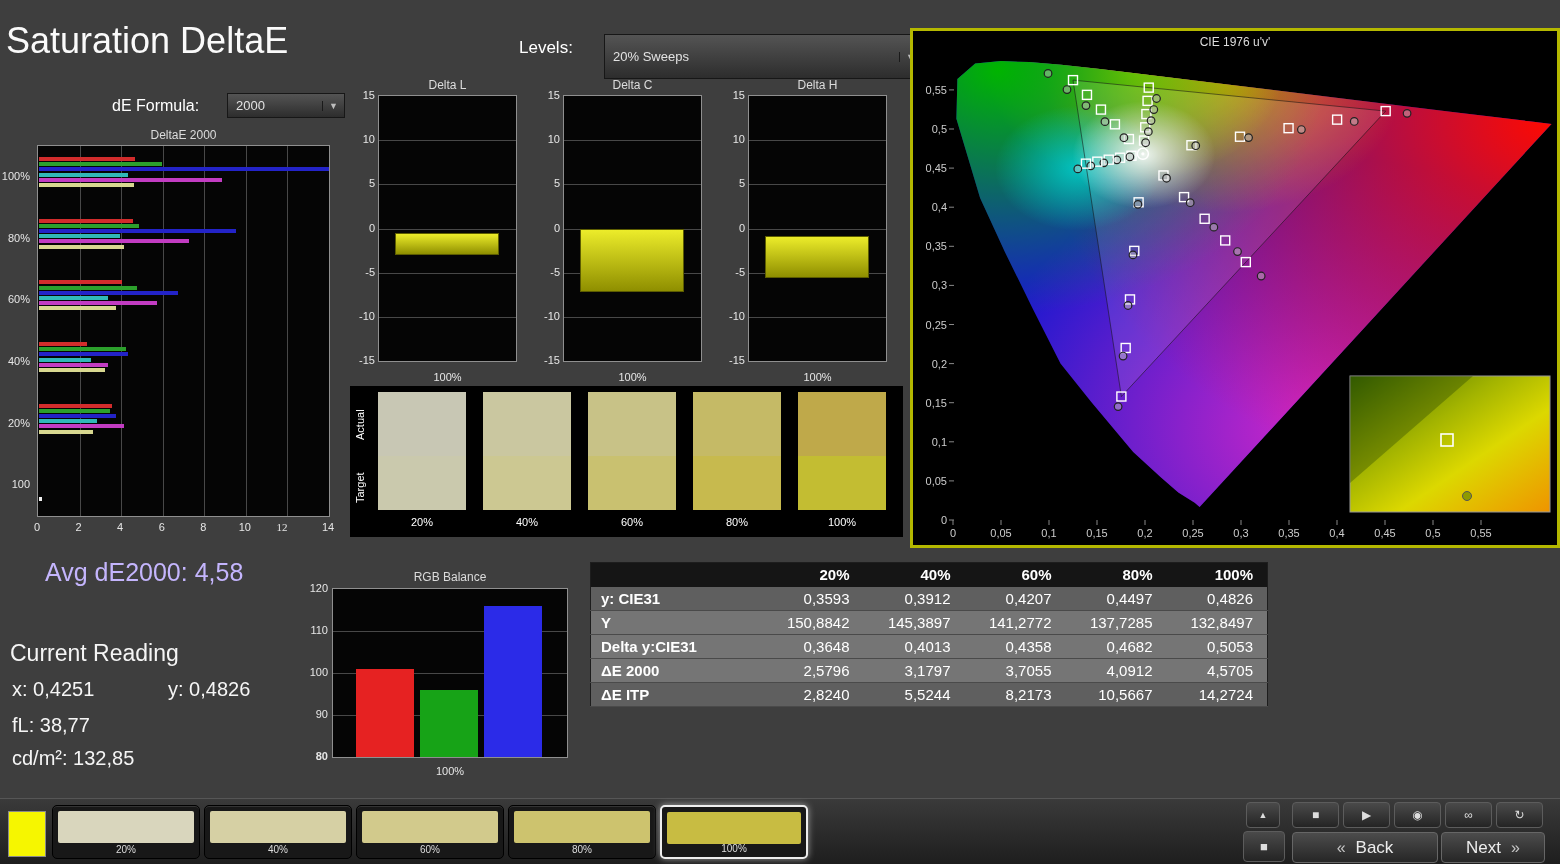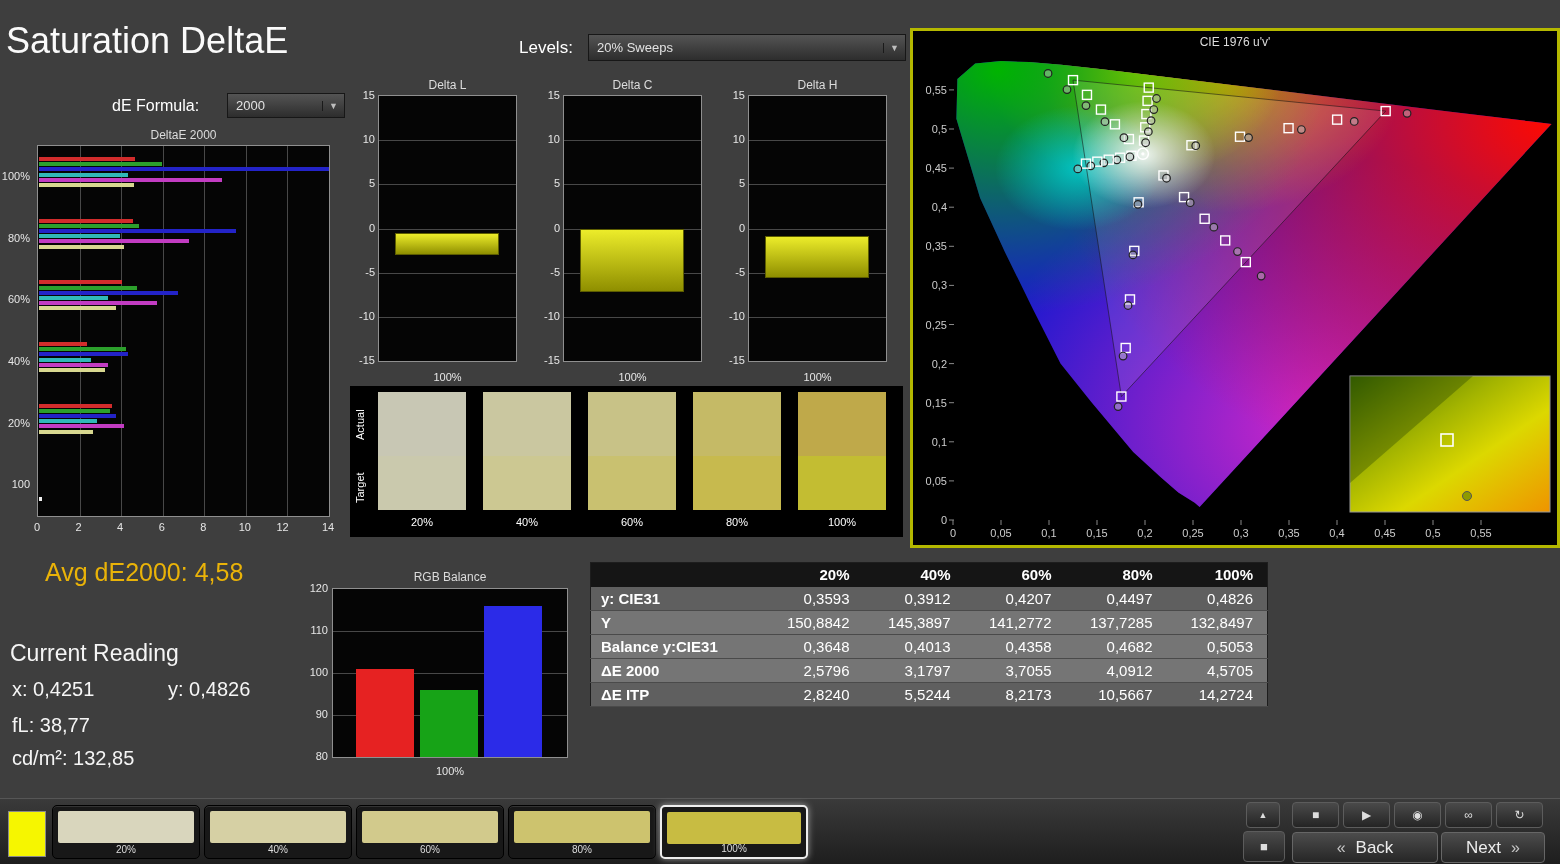--- a/index.html
+++ b/index.html
@@ -24,21 +24,21 @@
                background:linear-gradient(180deg,#ecec2a,#8f8f00); border:1px solid #5c5c00; }
   .delta-chart { width:166px; height:310px; }
   .strip { background:#000; }
   .swcol { position:absolute; top:6px; width:88px; }
   .sw-top { height:64px; }
   .sw-bot { height:54px; }
   .sw-label { margin-top:6px; text-align:center; font-size:11px; color:#fff; }
   .swrot { position:absolute; writing-mode:vertical-rl; transform:rotate(180deg); font-size:11px;
            color:#fff; text-align:center; }
   .cie-panel { background:#000; border:3px solid #b4b800; }
-  .stat-big { font-size:25px; color:#eab308; }
+  .stat-big { font-size:25px; color:#c4b5fd; }
   .stat-mid { font-size:23px; color:#f5f5f5; }
   .stat-sm  { font-size:20px; color:#f5f5f5; }
   table.mtable { position:absolute; left:590px; top:562px; border-collapse:collapse; font-size:15px;
                  table-layout:fixed; border:1px solid #1d1d1d; }
   .mtable th, .mtable td { padding:2px 14px 2px 10px; height:24px; white-space:nowrap; }
   .mtable thead th { background:#151515; color:#fff; font-weight:bold; text-align:right; }
   .mtable tbody tr.odd  { background:#757575; }
   .mtable tbody tr.even { background:#5f5f5f; }
   .mtable tbody tr { border-bottom:1px solid #4a4a4a; }
   .mtable td.rowlabel { font-weight:bold; text-align:left; }
@@ -59,21 +59,21 @@
   .chev { color:#c6c6c6; font-size:16px; }
 </style>
 </head>
 <body>
 
 <div class="app">
 
   <div class="abs page-title">Saturation DeltaE</div>
 
   <div class="abs ctl-label" style="left:519px;top:38px;font-size:17px">Levels:</div>
-  <div class="abs dropdown" style="left:588px;top:34px;width:318px;height:27px">
+  <div class="abs dropdown" style="left:604px;top:34px;width:318px;height:45px">
     <span class="dd-text">20% Sweeps</span>
     <span class="dd-arrow">▼</span>
   </div>
 
   <div class="abs ctl-label" style="left:112px;top:97px;font-size:16px">dE Formula:</div>
   <div class="abs dropdown" style="left:227px;top:93px;width:118px;height:25px">
     <span class="dd-text">2000</span>
     <span class="dd-arrow">▼</span>
   </div>
 
@@ -126,21 +126,21 @@
         <div class="tick-label" style="right: 4px; top: 270.5px;">20%</div>
         <div class="tick-label" style="right: 4px; top: 332.167px;">100</div>
       </div>
     <div id="deltae-xlabels" class="abs" style="left:35px;top:392px;width:293px;height:14px">
         <div class="tick-label" style="left: -10px; top: 0px; width: 20px; text-align: center;">0</div>
         <div class="tick-label" style="left: 31.5714px; top: 0px; width: 20px; text-align: center;">2</div>
         <div class="tick-label" style="left: 73.1429px; top: 0px; width: 20px; text-align: center;">4</div>
         <div class="tick-label" style="left: 114.714px; top: 0px; width: 20px; text-align: center;">6</div>
         <div class="tick-label" style="left: 156.286px; top: 0px; width: 20px; text-align: center;">8</div>
         <div class="tick-label" style="left: 197.857px; top: 0px; width: 20px; text-align: center;">10</div>
-        <div class="tick-label" style="left: 239.429px; top: 0px; width: 20px; ">12</div>
+        <div class="tick-label" style="left: 239.429px; top: 0px; width: 20px;  font-family: Liberation Serif, serif;">12</div>
         <div class="tick-label" style="left: 281px; top: 0px; width: 20px; text-align: center;">14</div>
       </div>
   </div>
 
   <div id="delta-l" class="abs delta-chart" style="left:352px;top:78px">
     <div class="chart-title abs" style="left:26px;top:0;width:139px">Delta L</div>
     <div class="plot" style="left:26px;top:17px;width:139px;height:267px">
         <div class="gridline-h" style="top: 44.1667px;"></div>
         <div class="gridline-h" style="top: 88.3333px;"></div>
         <div class="gridline-h" style="top: 132.5px;"></div>
@@ -407,21 +407,21 @@
         <div class="gridline-h" style="top: 84px;"></div>
         <div class="gridline-h" style="top: 126px;"></div>
         <div class="vbar" style="left: 23px; top: 79.8px; height: 88.2px; background: rgb(230, 34, 34);"></div>
         <div class="vbar" style="left: 87px; top: 100.8px; height: 67.2px; background: rgb(23, 163, 23);"></div>
         <div class="vbar" style="left: 151px; top: 16.8px; height: 151.2px; background: rgb(43, 43, 232);"></div>
       </div>
   <div class="tick-label" style="left: 0px; width: 28px; top: 13px; text-align: right;">120</div>
       <div class="tick-label" style="left: 0px; width: 28px; top: 55px; text-align: right;">110</div>
       <div class="tick-label" style="left: 0px; width: 28px; top: 97px; text-align: right;">100</div>
       <div class="tick-label" style="left: 0px; width: 28px; top: 139px; text-align: right;">90</div>
-      <div class="tick-label" style="left: 0px; width: 28px; top: 181px; text-align: right;">80</div>
+      <div class="tick-label" style="left: 0px; width: 28px; top: 181px; text-align: right; font-weight: bold;">80</div>
       <div class="tick-label" style="left: 32px; top: 196px; width: 236px; text-align: center;">100%</div>
     </div>
 
   <table id="mtable" class="mtable">
     <colgroup>
       <col style="width:172px">
         <col style="width:101px">
         <col style="width:101px">
       <col style="width:101px">
         <col style="width:101px">
@@ -448,21 +448,21 @@
         </tr>
         <tr class="odd">
           <td class="rowlabel">Y</td>
           <td class="val">150,8842</td>
           <td class="val">145,3897</td>
           <td class="val">141,2772</td>
           <td class="val">137,7285</td>
           <td class="val">132,8497</td>
         </tr>
         <tr class="odd">
-          <td class="rowlabel">Balance y:CIE31</td>
+          <td class="rowlabel">Delta y:CIE31</td>
           <td class="val">0,3648</td>
           <td class="val">0,4013</td>
           <td class="val">0,4358</td>
           <td class="val">0,4682</td>
           <td class="val">0,5053</td>
         </tr>
         <tr class="odd">
           <td class="rowlabel">ΔE 2000</td>
           <td class="val">2,5796</td>
           <td class="val">3,1797</td>

